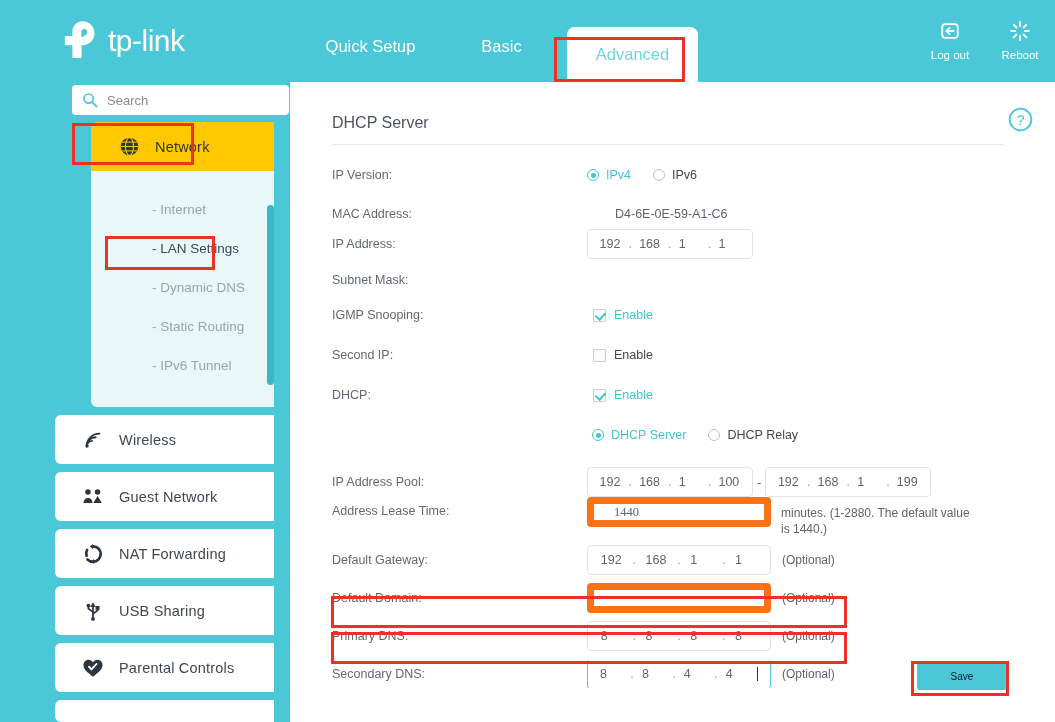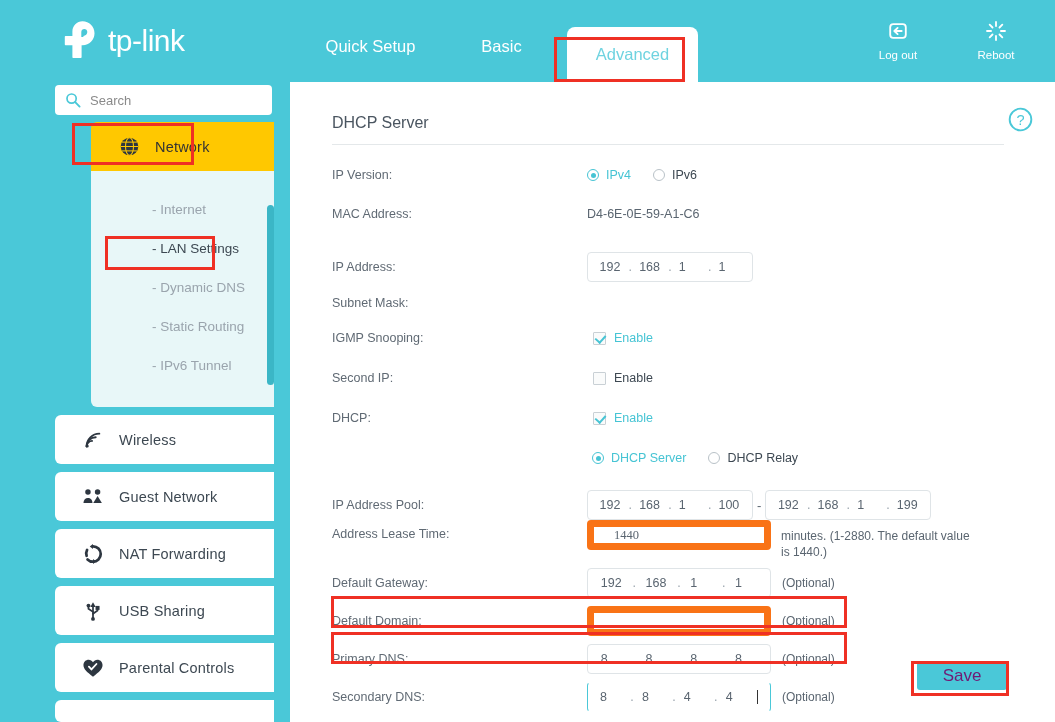--- a/index.html
+++ b/index.html
@@ -17,21 +17,21 @@
     width: 290px; height: 722px;
     background: #4ac8d8;
   }
 
   
   .logo { position: absolute; left: 52px; top: 16px; display: flex; align-items: center; height: 48px; }
   .logo svg { display: block; }
 
   
   .search-box {
-    position: absolute; left: 55px; top: 85px;
+    position: absolute; left: 72px; top: 85px;
     width: 217px; height: 30px;
     background: #fff; border-radius: 4px;
     display: flex; align-items: center; padding-left: 10px;
   }
   .search-box .mag { width: 16px; height: 16px; flex: 0 0 auto; }
   .search-input {
     border: none; outline: none; background: transparent;
     font-family: "Liberation Sans", sans-serif;
     font-size: 13px; color: #666; margin-left: 9px; width: 160px;
   }
@@ -69,21 +69,21 @@
   .tab {
     font-size: 16.5px; color: #fff; cursor: pointer;
     padding: 0 0 26px 0; margin-right: 0; position: relative;
     width: 131px; text-align: center;
   }
   .tab.active {
     color: #6fd3e0; background: #fff;
     border-radius: 8px 8px 0 0; padding-top: 18px; padding-bottom: 18px;
     width: 131px;
   }
-  .topright { position: absolute; right: 36px; top: 20px; display: flex; gap: 52px; }
+  .topright { position: absolute; right: 12px; top: 20px; display: flex; gap: 24px; }
   .tr-item { display: flex; flex-direction: column; align-items: center; cursor: pointer; width: 46px; }
   .tr-item .lbl { font-size: 11.5px; color: #fff; margin-top: 3px; }
 
   
   .main {
     position: absolute; left: 290px; top: 82px;
     width: 765px; height: 640px; background: #fff;
   }
   .panel-title {
     position: absolute; left: 42px; top: 32px;
@@ -150,22 +150,22 @@
     width: 184px; height: 30px; border: 7px solid #f97316; border-radius: 4px;
     display: flex; align-items: center; padding-left: 20px;
     background: #fff; font-size: 12.5px; color: #5a6570; cursor: text; font-family: Liberation Serif, serif;
   }
   .hint { font-size: 12px; color: #5a6570; margin-left: 10px; line-height: 1.35; max-width: 195px; margin-top: 8px; }
   .opt { font-size: 12px; color: #5a6570; margin-left: 11px; }
   .dash { font-size: 13px; color: #5a6570; margin: 0 4px; }
 
   .save-btn {
     position: absolute; right: 48px; top: 580px;
-    width: 90px; height: 28px; background: #4ac8d8; color: #701a75;
-    border: none; border-radius: 3px; font-size: 17px; cursor: pointer;
+    width: 90px; height: 28px; background: #4ac8d8; color: #0f172a;
+    border: none; border-radius: 3px; font-size: 10px; cursor: pointer;
     font-family: "Liberation Sans", sans-serif;
   }
 
   
   .anno { position: absolute; border: 3px solid #ef3024; pointer-events: none; z-index: 40; }
 </style>
 </head>
 <body>
 
 <div id="app">
@@ -349,21 +349,21 @@
             <span class="rdot on"></span>
             <span class="rlab on">IPv4</span>
           </span>
           <span class="radio">
             <span class="rdot"></span>
             <span class="rlab">IPv6</span>
           </span>
         </div>
       </div>
 
-      <div class="row" style="margin-bottom:25px;">
+      <div class="row" style="margin-bottom:2px;gap:28px;">
         <div class="lab">MAC Address:</div>
         <div class="ctl">
             <span class="static-val">D4-6E-0E-59-A1-C6</span>
           </div>
       </div>
 
       <div class="row" style="margin-bottom:8px;">
         <div class="lab">IP Address:</div>
         <div class="ctl">
           <div class="ipfield">

